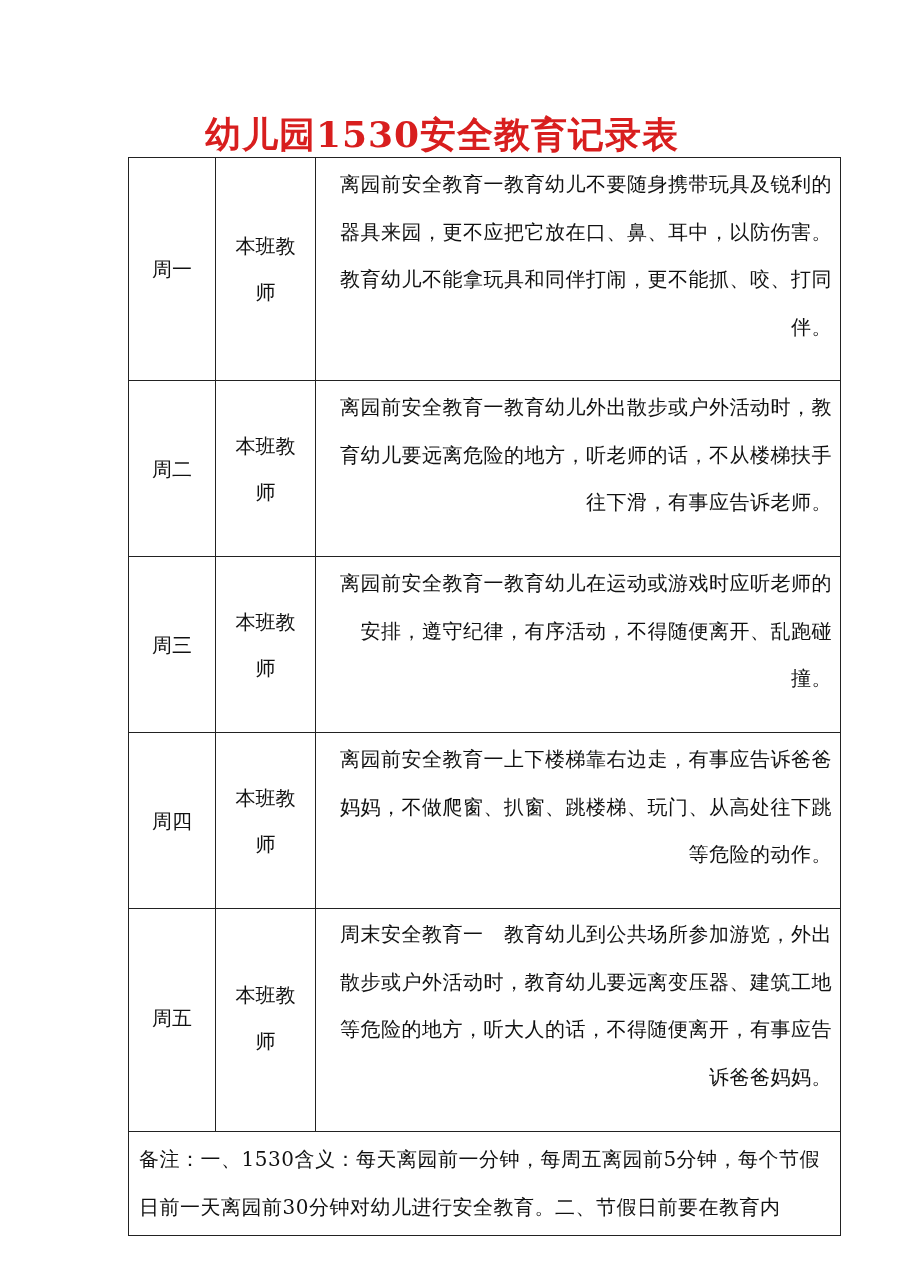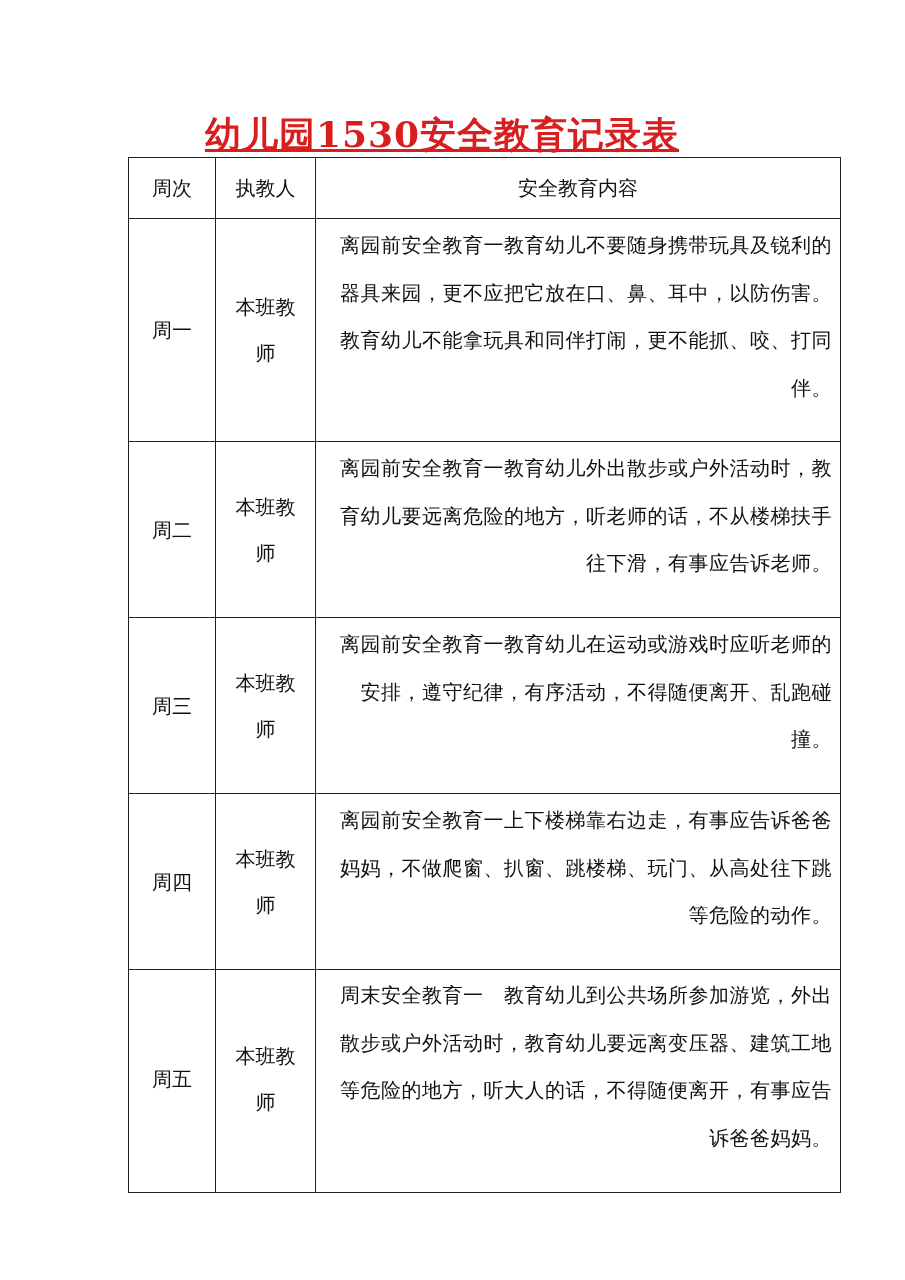--- a/index.html
+++ b/index.html
@@ -1,19 +1,19 @@
 <!DOCTYPE html>
 <html><head>
 <meta charset="utf-8">
 <style>
   html, body { margin:0; padding:0; background:#ffffff; }
   body { width:905px; height:1280px; position:relative; overflow:hidden;
          font-family: "DejaVu Serif", "Liberation Serif", serif; color:#111; }
   .title { position:absolute; top:110px; left:0; width:884px; text-align:center;
-           font-size:36px; font-weight:bold; color:#d81e1e; letter-spacing:1px; line-height:48px;text-decoration:underline; }
+           font-size:36px; font-weight:bold; color:#d81e1e; letter-spacing:1px; line-height:48px; }
   table.rec { position:absolute; left:128px; top:157px; width:712px;
               border-collapse:collapse; table-layout:fixed; }
   table.rec td, table.rec th { border:1.5px solid #222; font-size:20px; font-weight:normal; }
   th { height:58px; text-align:center; vertical-align:middle; }
   td.week, td.teacher { text-align:center; vertical-align:middle; line-height:46px; }
   td.teacher { padding:16px 14px; }
   td.content { padding:3px 8px 6px 10px; line-height:47.5px; text-align:right; vertical-align:top; letter-spacing:0.5px; }
   td.note { padding:4px 8px 4px 10px; line-height:47.5px; text-align:left; letter-spacing:0.5px; }
   tr.r1 td { height:190px; }
   tr.r2 td { height:143px; }
@@ -26,25 +26,20 @@
 
 <div class="title">幼儿园1530安全教育记录表</div>
 
 <table class="rec">
   <colgroup>
     <col style="width:87px">
     <col style="width:100px">
     <col style="width:525px">
   </colgroup>
   <tbody>
-      <tr>
-    <th>周次</th>
-    <th>执教人</th>
-    <th>安全教育内容</th>
-  </tr>
   <tr class="r1">
     <td class="week">周一</td>
     <td class="teacher">本班教师</td>
     <td class="content">离园前安全教育一教育幼儿不要随身携带玩具及锐利的器具来园，更不应把它放在口、鼻、耳中，以防伤害。教育幼儿不能拿玩具和同伴打闹，更不能抓、咬、打同伴。</td>
   </tr>
   <tr class="r2">
     <td class="week">周二</td>
     <td class="teacher">本班教师</td>
     <td class="content">离园前安全教育一教育幼儿外出散步或户外活动时，教育幼儿要远离危险的地方，听老师的话，不从楼梯扶手往下滑，有事应告诉老师。</td>
   </tr>
@@ -56,14 +51,17 @@
   <tr class="r4">
     <td class="week">周四</td>
     <td class="teacher">本班教师</td>
     <td class="content">离园前安全教育一上下楼梯靠右边走，有事应告诉爸爸妈妈，不做爬窗、扒窗、跳楼梯、玩门、从高处往下跳等危险的动作。</td>
   </tr>
   <tr class="r5">
     <td class="week">周五</td>
     <td class="teacher">本班教师</td>
     <td class="content">周末安全教育一　教育幼儿到公共场所参加游览，外出散步或户外活动时，教育幼儿要远离变压器、建筑工地等危险的地方，听大人的话，不得随便离开，有事应告诉爸爸妈妈。</td>
   </tr>
+  <tr>
+    <td class="note" colspan="3">备注：一、1530含义：每天离园前一分钟，每周五离园前5分钟，每个节假日前一天离园前30分钟对幼儿进行安全教育。二、节假日前要在教育内</td>
+  </tr>
 </tbody>
   </table>
 
 </body></html>

